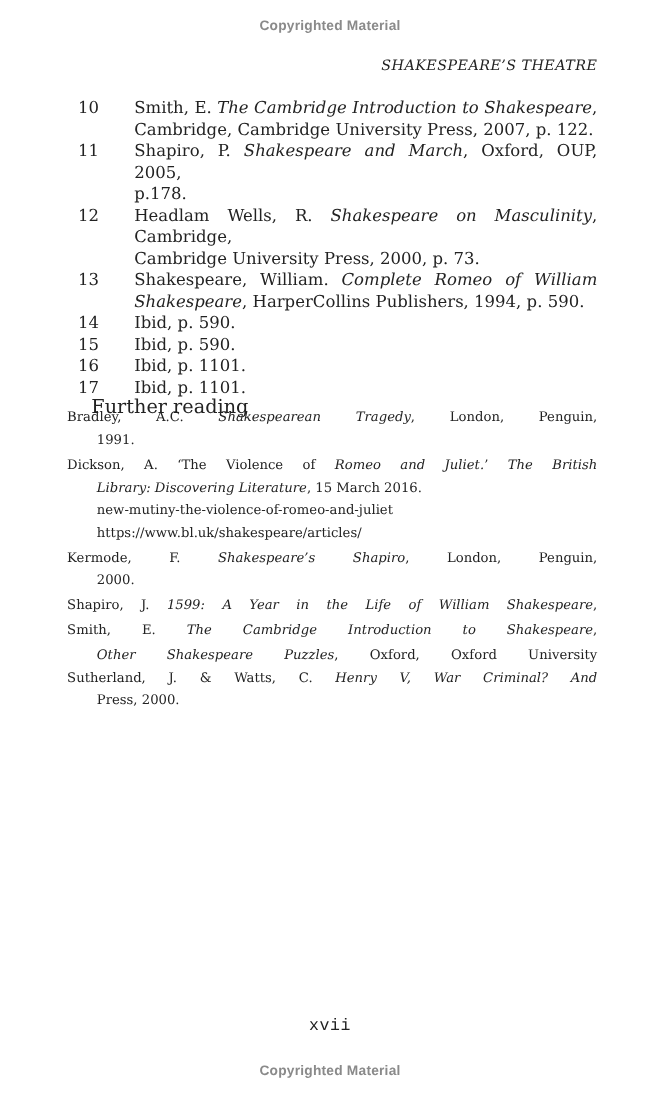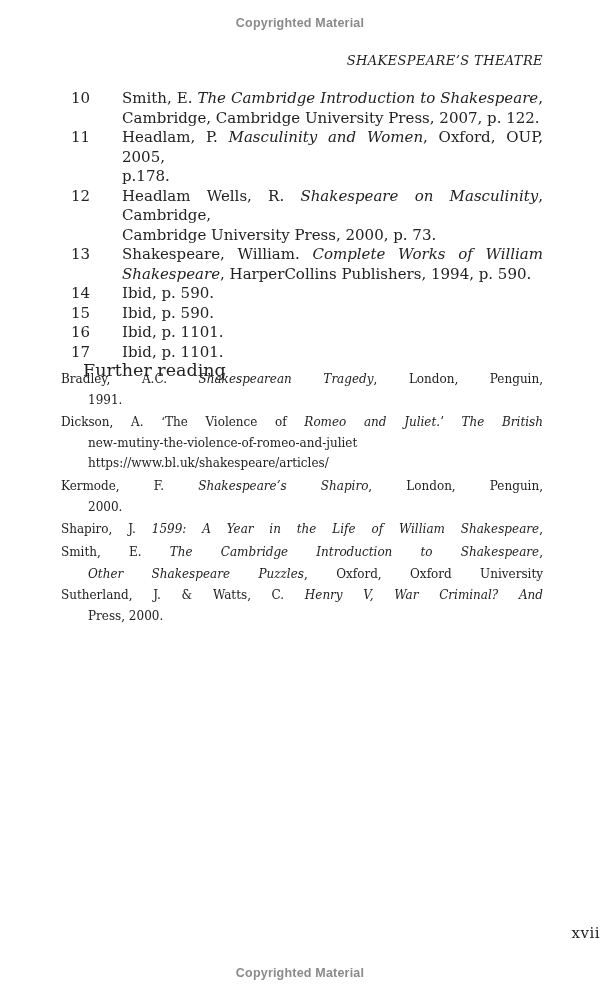--- a/index.html
+++ b/index.html
@@ -49,23 +49,24 @@
   .bib-entry { margin-bottom: 2px; }
   .bib .tline { font-size: 12px; line-height: 20.6px; }
   .bib .tline.hang { padding-left: 27px; }
 
   .tline { white-space: normal; }
   .tline.just { text-align: justify; text-align-last: justify; }
   .it { font-style: italic; }
 
   .page-number {
     position: absolute; top: 924px; left: 0; right: 0;
-    text-align: right;
+    text-align: center;
     font-size: 15px;
     letter-spacing: 0.5px;
+    font-family: Liberation Mono, monospace;
   }
 </style>
 </head>
 <body>
 
 <div class="page">
 
   <div class="copyright top">Copyrighted Material</div>
 
   <div class="running-head">SHAKESPEARE’S THEATRE</div>
@@ -74,35 +75,35 @@
       <div class="ref-row">
         <div class="ref-num">10</div>
         <div class="ref-body">
           <div class="tline just"><span>Smith, E. </span><span class="it">The Cambridge Introduction to Shakespeare</span><span>,</span></div>
           <div class="tline"><span>Cambridge, Cambridge University Press, 2007, p. 122.</span></div>
         </div>
       </div>
       <div class="ref-row">
         <div class="ref-num">11</div>
         <div class="ref-body">
-          <div class="tline just"><span>Headlam, P. </span><span class="it">Masculinity and Women</span><span>, Oxford, OUP, 2005,</span></div>
+          <div class="tline just"><span>Shapiro, P. </span><span class="it">Shakespeare and March</span><span>, Oxford, OUP, 2005,</span></div>
           <div class="tline"><span>p.178.</span></div>
         </div>
       </div>
       <div class="ref-row">
         <div class="ref-num">12</div>
         <div class="ref-body">
           <div class="tline just"><span>Headlam Wells, R. </span><span class="it">Shakespeare on Masculinity</span><span>, Cambridge,</span></div>
           <div class="tline"><span>Cambridge University Press, 2000, p. 73.</span></div>
         </div>
       </div>
       <div class="ref-row">
         <div class="ref-num">13</div>
         <div class="ref-body">
-          <div class="tline just"><span>Shakespeare, William. </span><span class="it">Complete Works of William</span></div>
+          <div class="tline just"><span>Shakespeare, William. </span><span class="it">Complete Romeo of William</span></div>
           <div class="tline"><span class="it">Shakespeare</span><span>, HarperCollins Publishers, 1994, p. 590.</span></div>
         </div>
       </div>
       <div class="ref-row">
         <div class="ref-num">14</div>
         <div class="ref-body">
           <div class="tline"><span>Ibid, p. 590.</span></div>
         </div>
       </div>
       <div class="ref-row">
@@ -127,20 +128,21 @@
 
   <h2 class="fr-heading">Further reading</h2>
 
   <div class="bib" id="bib">
       <div class="bib-entry">
         <div class="tline just"><span>Bradley, A.C. </span><span class="it">Shakespearean Tragedy</span><span>, London, Penguin,</span></div>
         <div class="tline hang"><span>1991.</span></div>
       </div>
       <div class="bib-entry">
         <div class="tline just"><span>Dickson, A. ‘The Violence of </span><span class="it">Romeo and Juliet.</span><span>’ </span><span class="it">The British</span></div>
+        <div class="tline hang"><span class="it">Library: Discovering Literature</span><span>, 15 March 2016.</span></div>
         <div class="tline hang"><span>new-mutiny-the-violence-of-romeo-and-juliet</span></div>
         <div class="tline hang"><span>https://www.bl.uk/shakespeare/articles/</span></div>
       </div>
       <div class="bib-entry">
         <div class="tline just"><span>Kermode, F. </span><span class="it">Shakespeare’s Shapiro</span><span>, London, Penguin,</span></div>
         <div class="tline hang"><span>2000.</span></div>
       </div>
       <div class="bib-entry">
         <div class="tline just"><span>Shapiro, J. </span><span class="it">1599: A Year in the Life of William Shakespeare</span><span>,</span></div>
       </div>

